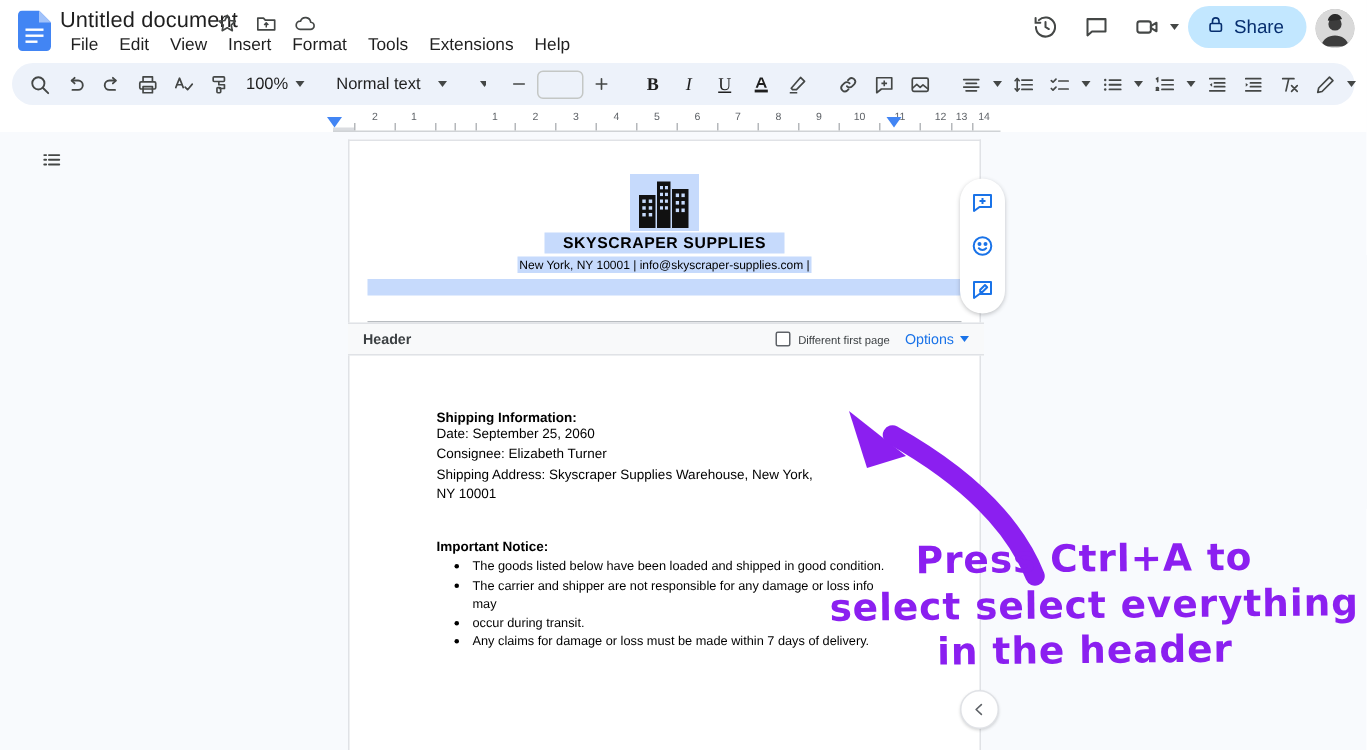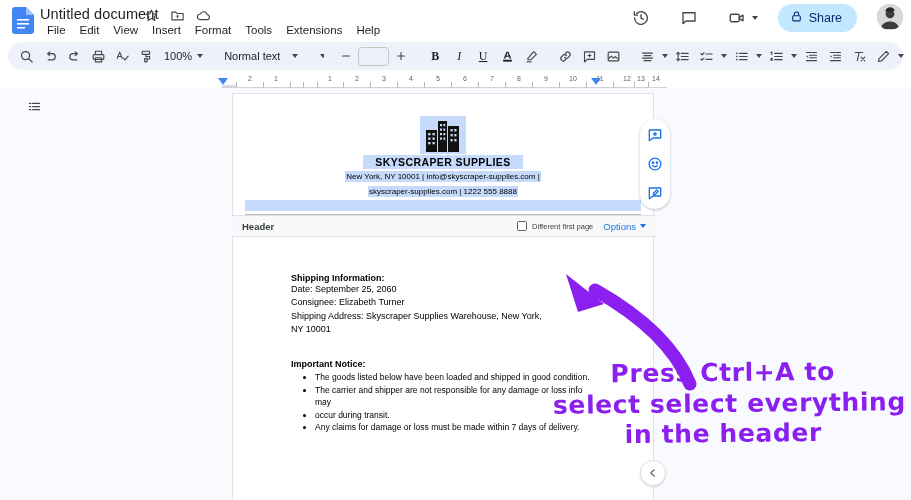--- a/index.html
+++ b/index.html
@@ -21,21 +21,21 @@
     font-size: 14.5px; color: #1f1f1f; letter-spacing: .1px; white-space: nowrap;
   }
   .title-icons { position: absolute; left: 144px; top: 8px; display: flex; gap: 11px; align-items: center; }
   .title-icons span { width: 15px; height: 15px; display: block; color: #444746; }
   .menubar { position: absolute; left: 40px; top: 23px; display: flex; gap: 0px; }
   .menu-item {
     font-size: 11.5px; color: #1f1f1f; padding: 1px 7px; border-radius: 4px;
     white-space: nowrap; cursor: pointer;
   }
 
-  .topbar-right { position: absolute; right: 8px; top: 4px; display: flex; align-items: flex-start; gap: 20px; }
+  .topbar-right { position: absolute; right: 8px; top: 4px; display: flex; align-items: flex-end; gap: 6px; }
   .tr-icon {
     width: 28px; height: 28px; border-radius: 50%;
     display: flex; align-items: center; justify-content: center; color: #444746; cursor: pointer;
   }
   .meet-wrap { display: flex; align-items: center; gap: 1px; }
   .caret-sm { width: 0; height: 0; border-left: 3.5px solid transparent; border-right: 3.5px solid transparent; border-top: 4px solid #444746; }
   .share-btn {
     display: flex; align-items: center; gap: 6px;
     height: 28px; padding: 0 15px 0 12px; border-radius: 16px;
     background: #c2e7ff; color: #062e6f; font-size: 12.5px; cursor: pointer; white-space: nowrap;
@@ -544,23 +544,20 @@
               <rect x="30.3" y="21" width="2.2" height="2.4" fill="#c6dafc"></rect>
             </svg>
           </span>
         </div>
         <div class="hdr-name">
           <span class="sel">SKYSCRAPER SUPPLIES</span>
         </div>
         <div class="hdr-line">
           <span class="sel">New York, NY 10001 | info@skyscraper-supplies.com |</span>
         </div>
-        <div class="hdr-line">
-          <span class="sel">skyscraper-supplies.com | 1222 555 8888</span>
-        </div>
         <div class="hdr-tail sel"></div>
         <div class="hdr-rule"></div>
       </div>
 
       <div class="hdr-bar">
         <div class="hdr-bar-label">Header</div>
         <div class="hdr-bar-right">
           <div class="chk-wrap">
             <span class="chkbox"></span>
             <span class="chk-label">Different first page</span>

